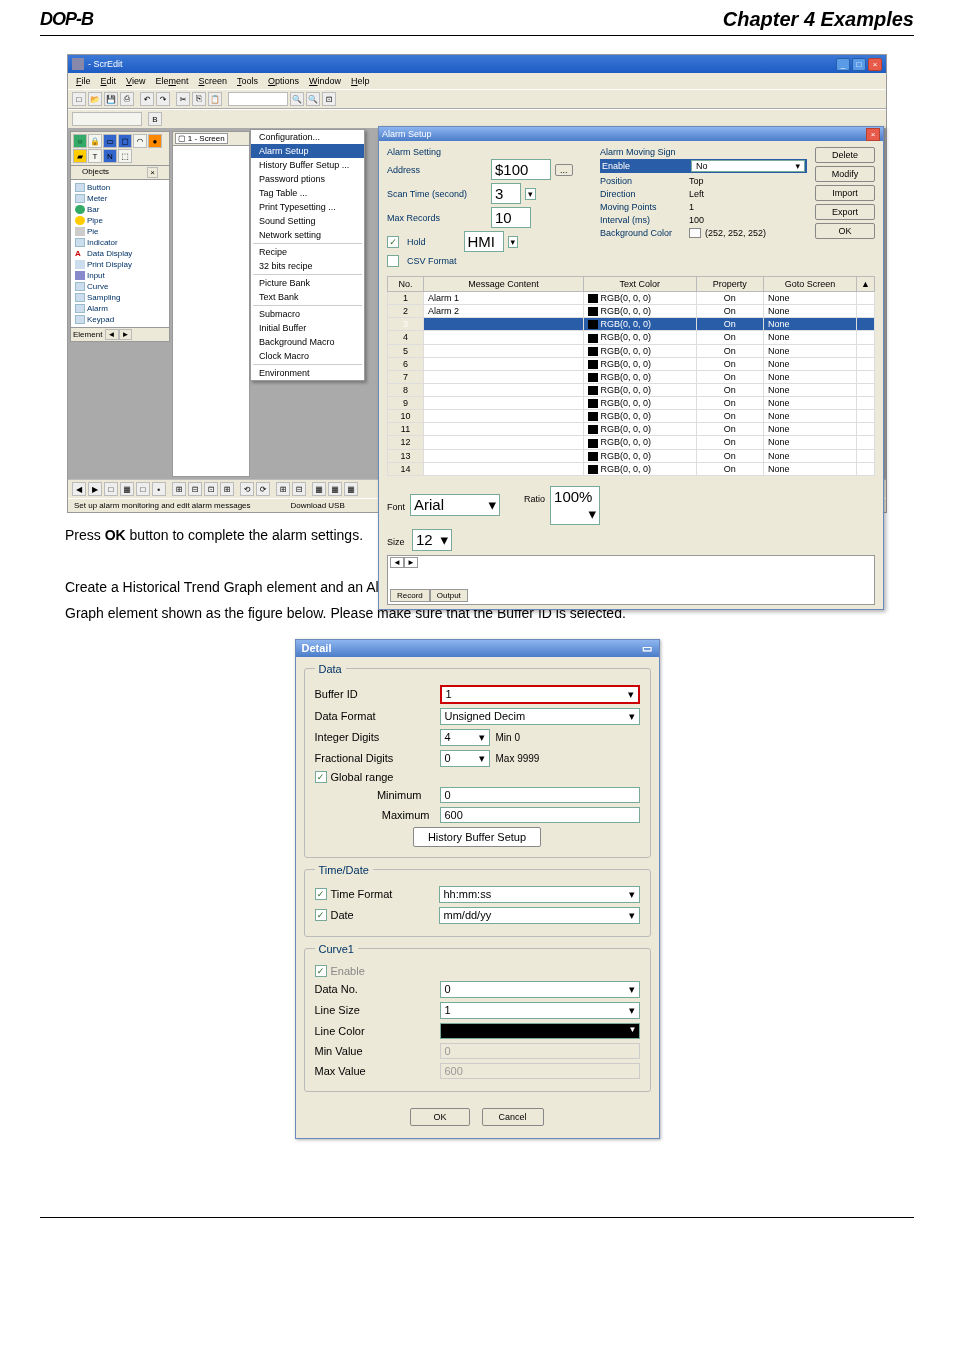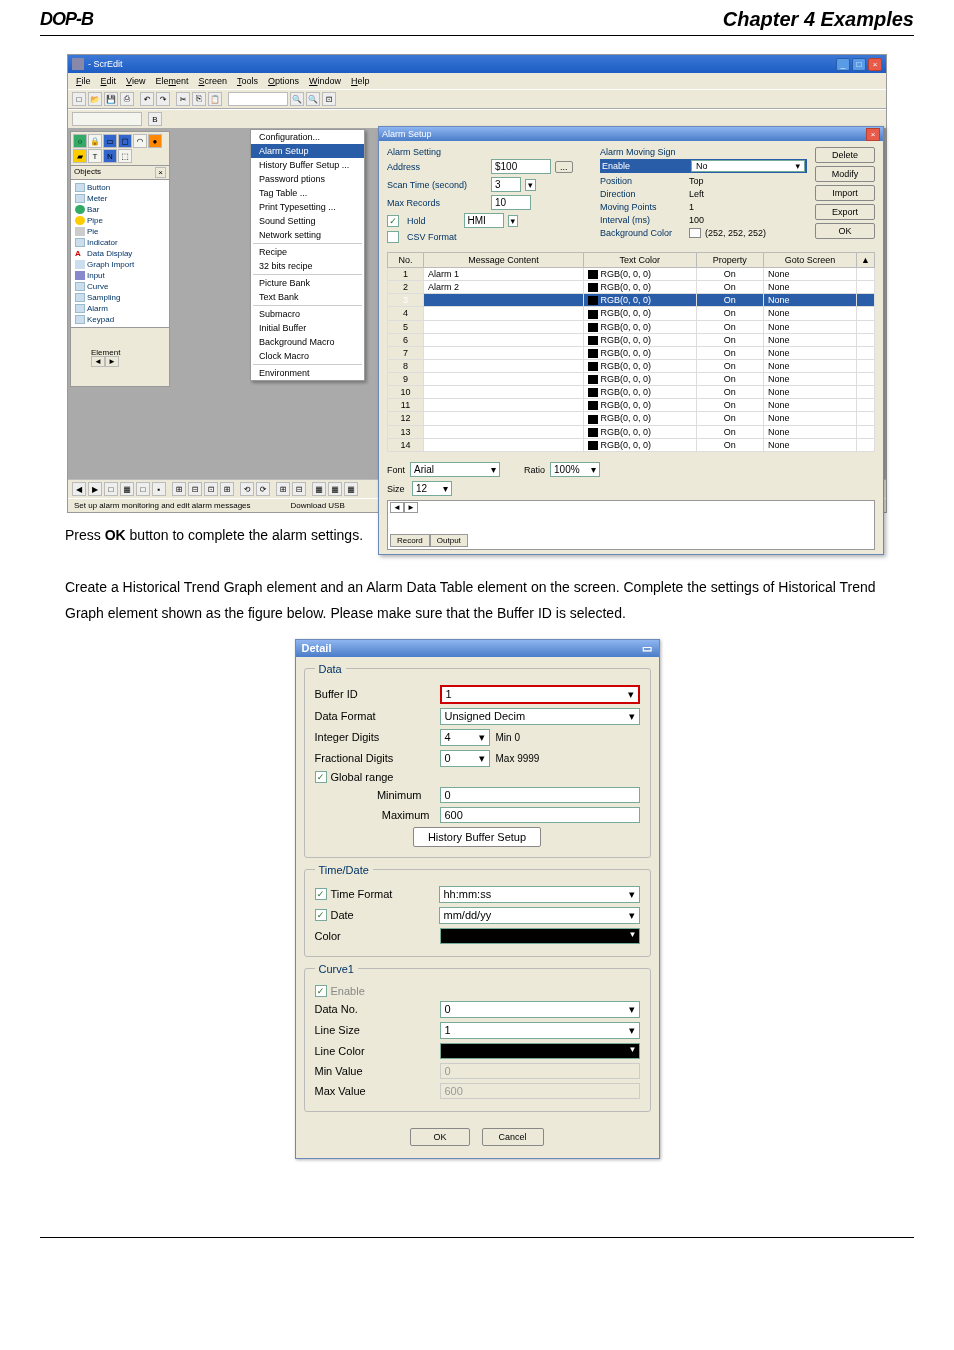--- a/index.html
+++ b/index.html
@@ -26,45 +26,45 @@
   
   .toolbar { background: #ece9d8; border-top: 1px solid #fff; border-bottom: 1px solid #aaa; padding: 2px 4px; display: flex; gap: 2px; }
   .tb-btn { width: 14px; height: 14px; border: 1px solid #bbb; background: #eee; font-size: 8px; display: inline-flex; align-items: center; justify-content: center; }
   .tb-sep { width: 2px; }
   
   .main-area { display: flex; background: #aaa; position: relative; height: 350px; }
   
   .left-panel { width: 100px; background: #fff; border: 1px solid #999; margin: 2px; display: flex; flex-direction: column; }
   .tool-palette { background: #ece9d8; padding: 2px; display: flex; flex-wrap: wrap; gap: 1px; border-bottom: 1px solid #999; }
   .palette-btn { width: 14px; height: 14px; border: 1px solid #bbb; background: #f5f5f0; font-size: 8px; display: inline-flex; align-items: center; justify-content: center; }
-  .objects-header { background: #ece9d8; padding: 1px 3px; font-size: 8px; display: flex; justify-content: space-between; border-bottom: 1px solid #999; }
+  .objects-header { background: #ece9d8; padding: 1px 11px; font-size: 8px; display: flex; justify-content: space-between; border-bottom: 1px solid #999; }
   .object-tree { font-size: 8px; color: #036; padding: 2px; }
   .obj-item { padding: 1px 2px; display: flex; align-items: center; gap: 2px; }
   .obj-icon { width: 10px; height: 9px; display: inline-block; }
-  .element-footer { background: #ece9d8; border-top: 1px solid #999; padding: 20px; font-size: 8px; margin-top: auto; }
+  .element-footer { background: #ece9d8; border-top: 1px solid #999; padding: 2px; font-size: 8px; margin-top: auto; }
   
   .screen-panel { width: 78px; background: #fff; border: 1px solid #999; margin: 2px 0 2px 0; }
   .screen-header { background: #ece9d8; padding: 2px; font-size: 8px; border-bottom: 1px solid #999; }
   
   .options-menu { position: absolute; left: 182px; top: 0px; background: #fff; border: 1px solid #999; box-shadow: 2px 2px 3px rgba(0,0,0,0.3); font-size: 9px; z-index: 5; width: 115px; }
   .opt-item { padding: 2px 12px 2px 8px; border-bottom: 0; }
   .opt-item.highlighted { background: #2a5da8; color: #fff; }
   .opt-sep { border-top: 1px solid #ccc; margin: 1px 2px; }
   
   .alarm-dialog { position: absolute; left: 310px; top: -3px; width: 506px; background: #ece9d8; border: 1px solid #6a8abd; z-index: 10; box-shadow: 2px 2px 4px rgba(0,0,0,0.3); }
   .dlg-titlebar { background: linear-gradient(to bottom, #8eb5f0, #4a7cc8); height: 14px; display: flex; justify-content: space-between; align-items: center; padding: 0 3px; color: #fff; }
   .dlg-close { width: 14px; height: 13px; background: #e85a4a; border: 1px solid #b84030; color: #fff; font-size: 8px; display: flex; align-items: center; justify-content: center; }
   .dlg-body { padding: 6px 8px; display: flex; gap: 8px; }
   .dlg-left { flex: 1; }
   .dlg-right { width: 60px; display: flex; flex-direction: column; gap: 3px; }
   .dlg-btn { background: #ece9d8; border: 1px solid #888; padding: 2px 6px; font-size: 9px; text-align: center; border-radius: 2px; }
   .setting-row { display: flex; align-items: center; gap: 4px; margin-bottom: 3px; font-size: 9px; }
   .setting-row .lbl { width: 100px; color: #036; }
   .setting-row .lbl2 { color: #036; }
-  .setting-input { border: 1px solid #7a9; background: #fff; padding: 1px 3px; font-size: 10px; width: 60px; }
+  .setting-input { border: 1px solid #7a9; background: #fff; padding: 1px 3px; font-size: 15px; width: 60px; }
   .setting-select { border: 1px solid #7a9; background: #fff; padding: 0 2px; font-size: 9px; }
   .fieldset-flex { display: flex; gap: 6px; }
   .fs-col { flex: 1; }
   .fs-header { color: #036; font-size: 9px; margin-bottom: 2px; }
   
   .alarm-table-wrap { padding: 0 8px 6px 8px; }
   .alarm-table { width: 100%; border-collapse: collapse; font-size: 9px; background: #fff; }
   .alarm-table th { background: #ece9d8; border: 1px solid #bbb; padding: 2px 4px; font-weight: normal; text-align: center; }
   .alarm-table td { border: 1px solid #ddd; padding: 1px 4px; height: 13px; }
   .alarm-table .row-highlight td { background: #2a5da8; color: #fff; }
@@ -205,21 +205,21 @@
               <span class="obj-icon" style="background:#ccc;"></span>
               <span>Pie</span>
             </div>
           <div class="obj-item">
               <span class="obj-icon" style="background:#cde;border:1px solid #9bc;"></span>
               <span>Indicator</span>
             </div>
           <div class="obj-item"><span style="color:#c00;font-weight:bold;">A</span>&nbsp;<span>Data Display</span></div>
           <div class="obj-item">
               <span class="obj-icon" style="background:#cde;"></span>
-              <span>Graph Import</span>
+              <span>Print Display</span>
             </div>
           <div class="obj-item">
               <span class="obj-icon" style="background:#88c;"></span>
               <span>Input</span>
             </div>
           <div class="obj-item">
               <span class="obj-icon" style="background:#cde;border:1px solid #9bc;"></span>
               <span>Curve</span>
             </div>
           <div class="obj-item">
@@ -234,20 +234,25 @@
               <span class="obj-icon" style="background:#cde;border:1px solid #9bc;"></span>
               <span>Keypad</span>
             </div>
         </div>
         <div class="element-footer">
           <span>Element</span> <span style="border:1px solid #bbb;padding:0 2px;">◄</span><span style="border:1px solid #bbb;padding:0 2px;">►</span>
         </div>
       </div>
     </div>
 
+    <div class="screen-panel">
+      <div class="screen-header">
+        <span style="border:1px solid #999;padding:0 2px;background:#fff;">▢ <span>1 - Screen</span></span>
+      </div>
+    </div>
 
     <div class="options-menu">
       <div class="opt-item">Configuration...</div>
       <div class="opt-item highlighted">Alarm Setup</div>
       <div class="opt-item">History Buffer Setup ...</div>
       <div class="opt-item">Password ptions</div>
       <div class="opt-item">Tag Table ...</div>
       <div class="opt-item">Print Typesetting ...</div>
       <div class="opt-item">Sound Setting</div>
       <div class="opt-item">Network setting</div>
@@ -571,24 +576,20 @@
     <div class="detail-row">
       <span class="checkbox">✓</span>
       <span class="detail-lbl" style="width:108px;">Time Format</span>
       <span class="detail-input"><span>hh:mm:ss</span><span style="float:right;">▾</span></span>
     </div>
     <div class="detail-row">
       <span class="checkbox">✓</span>
       <span class="detail-lbl" style="width:108px;">Date</span>
       <span class="detail-input"><span>mm/dd/yy</span><span style="float:right;">▾</span></span>
     </div>
-    <div class="detail-row">
-      <span class="detail-lbl">Color</span>
-      <span class="color-bar"></span>
-    </div>
   </fieldset>
 
   <fieldset class="detail-fieldset">
     <legend>Curve1</legend>
     <div class="detail-row">
       <span class="checkbox">✓</span>
       <span style="color:#888;">Enable</span>
     </div>
     <div class="detail-row">
       <span class="detail-lbl">Data No.</span>

